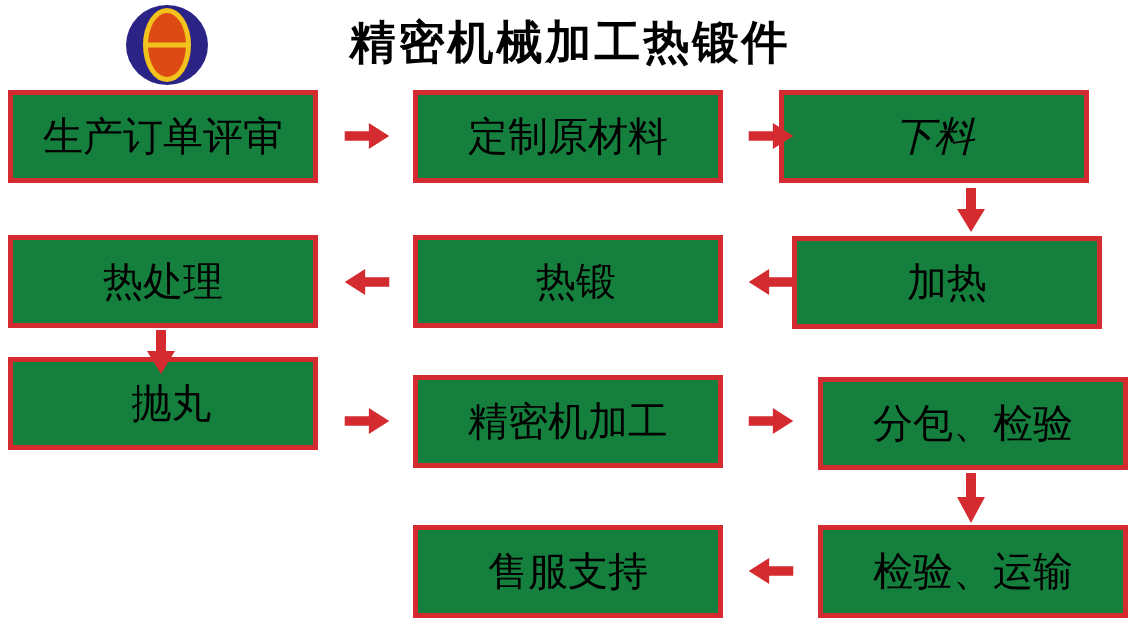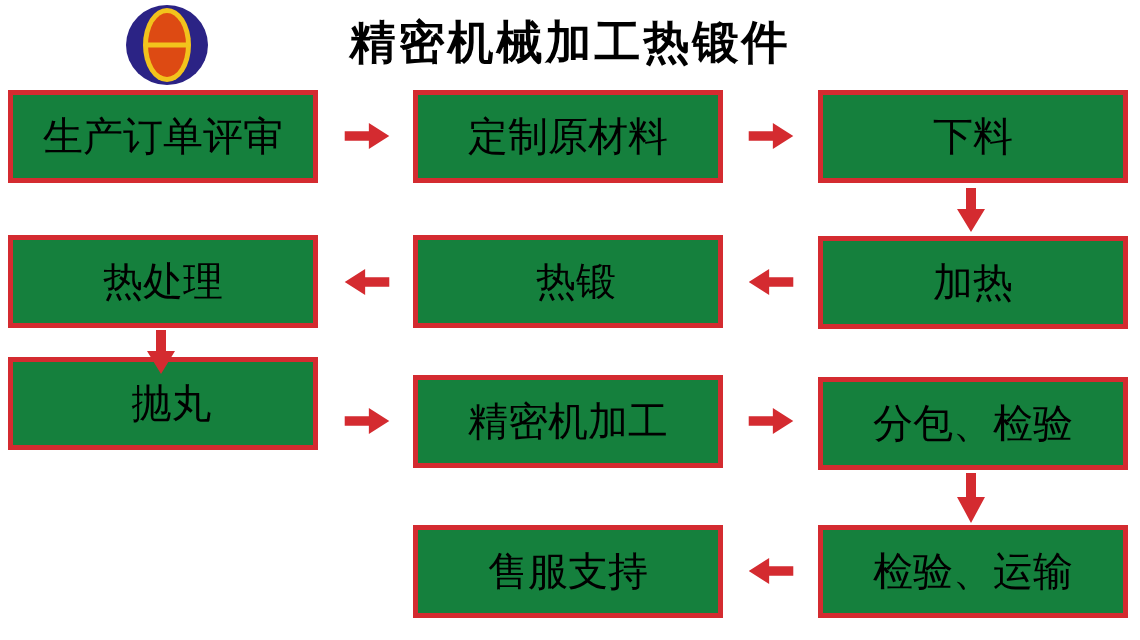--- a/index.html
+++ b/index.html
@@ -45,24 +45,24 @@
     align-items: center;
     justify-content: center;
     font-size: 40px;
     color: #000000;
     white-space: nowrap;
   }
   .node.nudge-down { }
   
   .pos-r0c0 { left: 8px;   top: 90px; }
   .pos-r0c1 { left: 413px; top: 90px; }
-  .pos-r0c2 { left: 818px; top: 90px; }
+  .pos-r0c2 { left: 779px; top: 90px; font-style: italic; }
   .pos-r1c0 { left: 8px;   top: 235px; }
   .pos-r1c1 { left: 413px; top: 235px; padding-left: 16px; }
-  .pos-r1c2 { left: 818px; top: 236px; text-align: right; }
+  .pos-r1c2 { left: 792px; top: 236px; text-align: right; }
   .pos-r2c0 { left: 8px;   top: 357px; padding-left: 17px; }
   .pos-r2c1 { left: 413px; top: 375px; }
   .pos-r2c2 { left: 818px; top: 377px; }
   .pos-r3c1 { left: 413px; top: 525px; }
   .pos-r3c2 { left: 818px; top: 525px; }
   .arrow { position: absolute; }
 </style>
 </head>
 <body>
 

